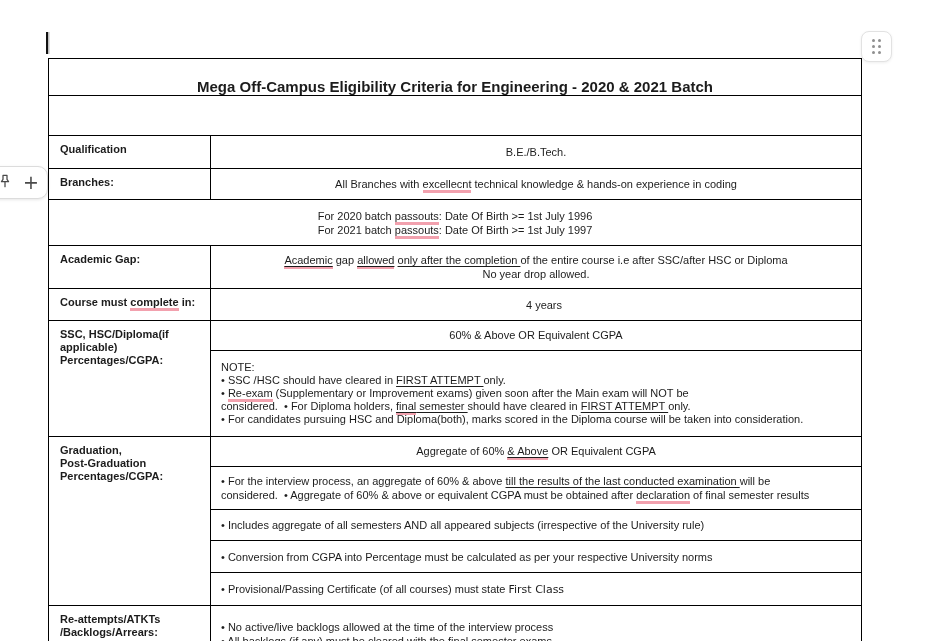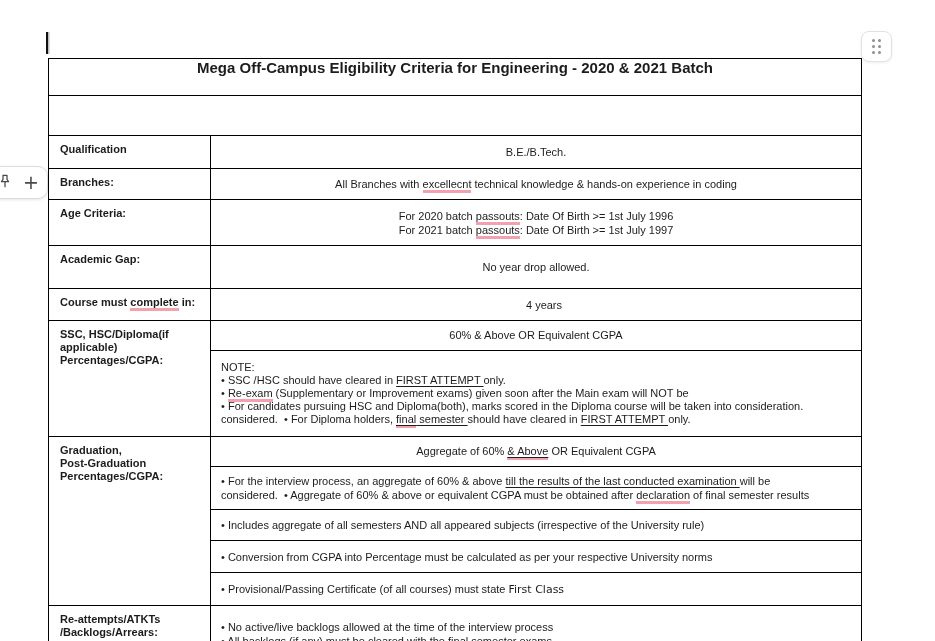--- a/index.html
+++ b/index.html
@@ -30,21 +30,21 @@
     box-shadow:0 1px 3px rgba(0,0,0,.07); display:flex; align-items:center;
     justify-content:center; cursor:grab; }
   .dots { display:grid; grid-template-columns:repeat(2,3px); grid-auto-rows:3px; gap:3px; }
   .dots i { width:3px; height:3px; border-radius:50%; background:#8f8f8f; }
 
   
   .doc-table { position:absolute; left:48px; top:58px; width:814px;
     border:1px solid var(--border,#000); box-sizing:border-box; font-size:11px; }
   .t-row { display:flex; border-bottom:1px solid var(--border,#000); box-sizing:border-box; }
   .t-row:last-child { border-bottom:none; }
-  .row-title { height:37px; align-items:flex-start; justify-content:center;
+  .row-title { height:37px; align-items:flex-end; justify-content:center;
     font-weight:bold; font-size:15px; }
   .row-blank { height:40px; }
 
   .label-cell { width:162px; border-right:1px solid var(--border,#000);
     padding:7px 8px 4px 11px; box-sizing:border-box; line-height:13px;font-weight:bold; }
   .content-cell { flex:1; display:flex; flex-direction:column; justify-content:center;
     padding:2px 10px; box-sizing:border-box; line-height:14px; }
   .content-cell.center { text-align:center; }
   .content-cell.left { text-align:left; }
 
@@ -120,34 +120,32 @@
     <div class="t-row r31">
       <div class="label-cell">
           <div class="tline"><span>Branches:</span></div>
         </div>
       <div class="content-cell center">
           <div class="tline"><span>All Branches with </span><span class="sp">excellecnt</span><span> technical knowledge &amp; hands-on experience in coding</span></div>
         </div>
     </div>
 
     <div class="t-row r46">
-      <div class="label-cell">
-          <div class="tline"><span>Age Criteria:</span></div>
-        </div>
       <div class="content-cell center">
           <div class="tline"><span>For 2020 batch </span><span class="sp">passouts</span><span>: Date Of Birth &gt;= 1st July 1996</span></div>
           <div class="tline"><span>For 2021 batch </span><span class="sp">passouts</span><span>: Date Of Birth &gt;= 1st July 1997</span></div>
         </div>
     </div>
 
     <div class="t-row r43">
       <div class="label-cell">
           <div class="tline"><span>Academic Gap:</span></div>
         </div>
       <div class="content-cell center">
+          <div class="tline"><span class="sp u">Academic</span><span> gap </span><span class="sp u">allowed</span><span> </span><span class="u">only after the completion </span><span>of the entire course i.e after SSC/after HSC or Diploma</span></div>
           <div class="tline"><span>No year drop allowed.</span></div>
         </div>
     </div>
 
     <div class="t-row r32">
       <div class="label-cell">
           <div class="tline"><span>Course must </span><span class="sp">complete</span><span> in:</span></div>
         </div>
       <div class="content-cell center">
           <div class="tline"><span>4 years</span></div>
@@ -161,22 +159,22 @@
           <div class="tline"><span>Percentages/CGPA:</span></div>
         </div>
       <div class="sub-col">
         <div class="sub-row center h30">
             <div class="tline"><span>60% &amp; Above OR Equivalent CGPA</span></div>
           </div>
         <div class="sub-row left h86 note-lines">
             <div class="tline"><span>NOTE:</span></div>
             <div class="tline"><span>• SSC /HSC should have cleared in </span><span class="u">FIRST ATTEMPT </span><span>only.</span></div>
             <div class="tline"><span>• </span><span class="sp">Re-exam</span><span> (Supplementary or Improvement exams) given soon after the Main exam will NOT be</span></div>
+            <div class="tline"><span>considered.  • For Diploma holders, </span><span class="sp u">final</span><span class="u"> semester </span><span>should have cleared in </span><span class="u">FIRST ATTEMPT </span><span>only.</span></div>
             <div class="tline"><span>• For candidates pursuing HSC and Diploma(both), marks scored in the Diploma course will be taken into consideration.</span></div>
-            <div class="tline"><span>considered.  • For Diploma holders, </span><span class="sp u">final</span><span class="u"> semester </span><span>should have cleared in </span><span class="u">FIRST ATTEMPT </span><span>only.</span></div>
           </div>
       </div>
     </div>
 
     <div class="t-row r169">
       <div class="label-cell">
           <div class="tline"><span>Graduation,</span></div>
           <div class="tline"><span>Post-Graduation</span></div>
           <div class="tline"><span>Percentages/CGPA:</span></div>
         </div>

